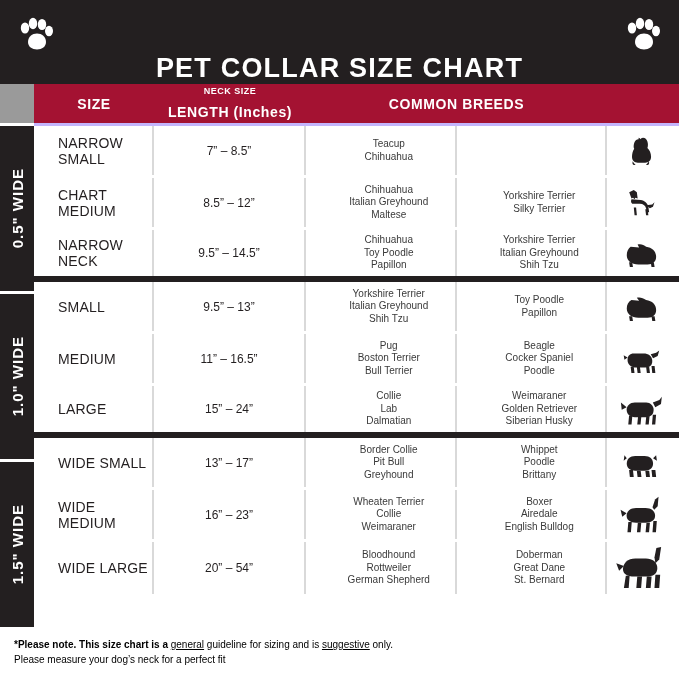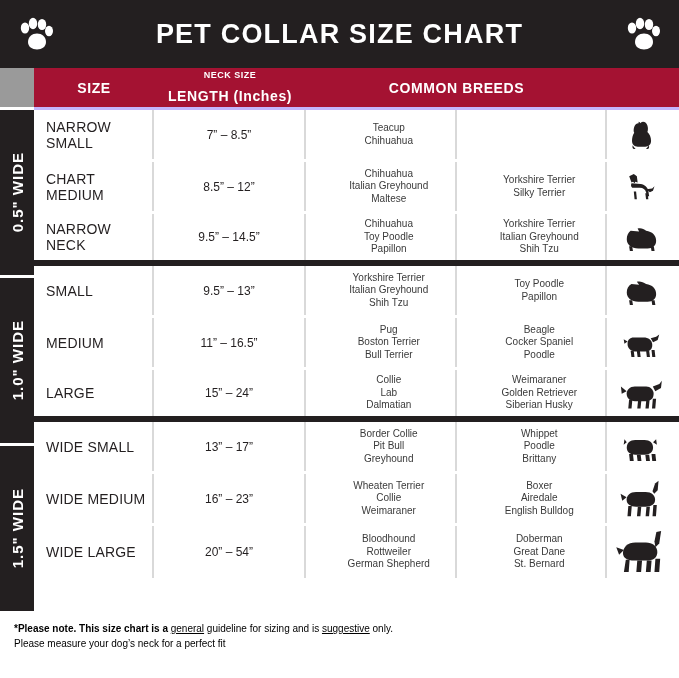--- a/index.html
+++ b/index.html
@@ -12,24 +12,24 @@
   }
   .chart {
     width: 679px;
     height: 678px;
     position: relative;
     background: #ffffff;
   }
 
   
   .header {
-    height: 68px;
+    height: 84px;
     background: #231f20;
     display: flex;
-    align-items: center;
+    align-items: flex-end;
     justify-content: center;
     position: relative;
   }
   .header-title {
     color: #ffffff;
     font-size: 27px;
     font-weight: bold;
     letter-spacing: 1.2px;
     text-align: center;
   }
@@ -99,21 +99,21 @@
   .row:last-child { border-bottom: 0; }
 
   .cell {
     display: flex;
     align-items: center;
     border-right: 2px solid #d9d9d9;
   }
   .c-size {
     width: 120px; flex: 0 0 120px;
     font-size: 14px; color: #231f20;
-    padding-left: 12px;
+    padding-left: 24px;
     letter-spacing: .2px;
   }
   .c-len {
     width: 152px; flex: 0 0 152px;
     justify-content: center;
     font-size: 12px; color: #231f20;
   }
   .c-breed {
     flex: 1 1 0;
     flex-direction: column;

